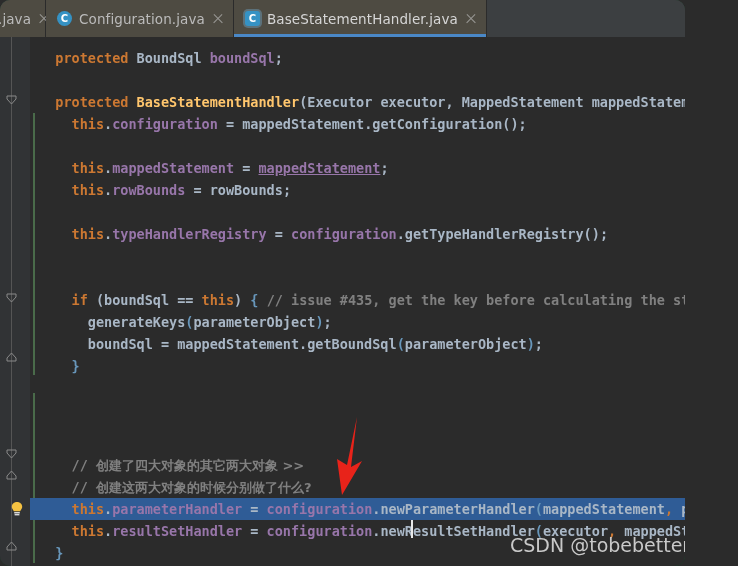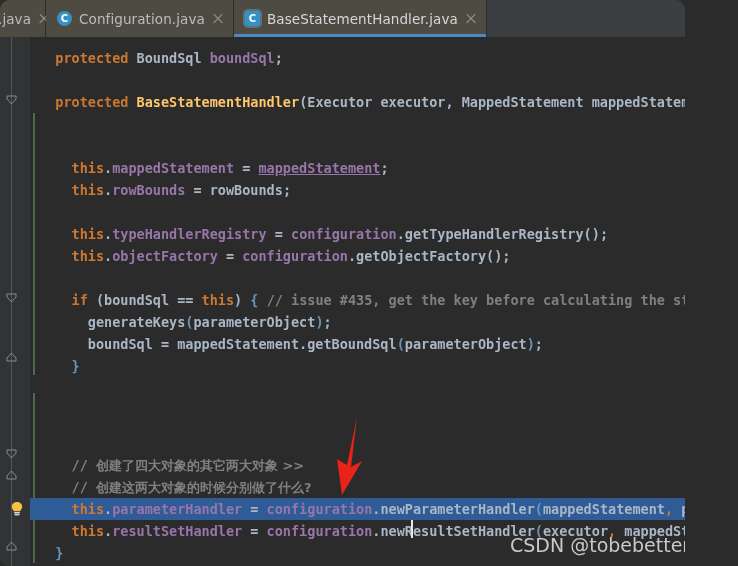--- a/index.html
+++ b/index.html
@@ -256,25 +256,25 @@
         <path d="M7 1 C3.8 1 1.8 3.2 1.8 5.7 C1.8 7.6 3.2 8.8 3.9 10.3 h6.2 C10.8 8.8 12.2 7.6 12.2 5.7 C12.2 3.2 10.2 1 7 1 z" fill="#f5c242"></path>
         <rect x="4.2" y="11" width="5.6" height="1.5" fill="#d8d8d8"></rect>
         <rect x="4.6" y="13" width="4.8" height="1.4" fill="#d8d8d8"></rect>
       </svg>
     </div>
 
     <div class="code" id="code-lines">
         <div class="line" style="top: 10px;"><span class="par">  </span><span class="kw">protected</span><span class="type"> BoundSql </span><span class="fld">boundSql</span><span class="par">;</span></div>
         <div class="line" style="top: 32px;"></div>
         <div class="line" style="top: 54px;"><span class="par">  </span><span class="kw">protected</span><span class="par"> </span><span class="cls">BaseStatementHandler</span><span class="par">(</span><span class="type">Executor executor, MappedStatement mappedStatement, Object</span></div>
+        <div class="line" style="top: 76px;"><span class="par">    </span><span class="kw">this</span><span class="par">.</span><span class="fld">configuration</span><span class="type"> = mappedStatement.getConfiguration</span><span class="par">()</span><span class="par">;</span></div>
         <div class="line" style="top: 120px;"><span class="par">    </span><span class="kw">this</span><span class="par">.</span><span class="fld">mappedStatement</span><span class="type"> = </span><span class="fld under">mappedStatement</span><span class="par">;</span></div>
         <div class="line" style="top: 142px;"><span class="par">    </span><span class="kw">this</span><span class="par">.</span><span class="fld">rowBounds</span><span class="type"> = rowBounds</span><span class="par">;</span></div>
         <div class="line" style="top: 164px;"></div>
         <div class="line" style="top: 186px;"><span class="par">    </span><span class="kw">this</span><span class="par">.</span><span class="fld">typeHandlerRegistry</span><span class="type"> = </span><span class="fld">configuration</span><span class="type">.getTypeHandlerRegistry</span><span class="par">()</span><span class="par">;</span></div>
-        <div class="line" style="top: 208px;"><span class="par">    </span><span class="kw">this</span><span class="par">.</span><span class="fld">objectFactory</span><span class="type"> = </span><span class="fld">configuration</span><span class="type">.getObjectFactory</span><span class="par">()</span><span class="par">;</span></div>
         <div class="line" style="top: 230px;"></div>
         <div class="line" style="top: 252px;"><span class="par">    </span><span class="kw">if</span><span class="type"> (boundSql == </span><span class="kw">this</span><span class="type">) </span><span class="num">{</span><span class="cmt"> // issue #435, get the key before calculating the statement</span></div>
         <div class="line" style="top: 296px;"><span class="type">      boundSql = mappedStatement.getBoundSql</span><span class="num">(</span><span class="type">parameterObject</span><span class="num">)</span><span class="par">;</span></div>
         <div class="line" style="top: 274px;"><span class="type">      generateKeys</span><span class="num">(</span><span class="type">parameterObject</span><span class="num">)</span><span class="par">;</span></div>
         <div class="line" style="top: 318px;"><span class="par">    </span><span class="num">}</span></div>
         <div class="line" style="top: 340px;"></div>
         <div class="line" style="top: 384px;"></div>
         <div class="line" style="top: 406px;"></div>
         <div class="line" style="top: 439px;"><span class="cmt">    // </span><span class="cmt cjk">创建这两大对象的时候分别做了什么?</span></div>
         <div class="line" style="top: 417px;"><span class="cmt">    // </span><span class="cmt cjk">创建了四大对象的其它两大对象 &gt;&gt;</span></div>

